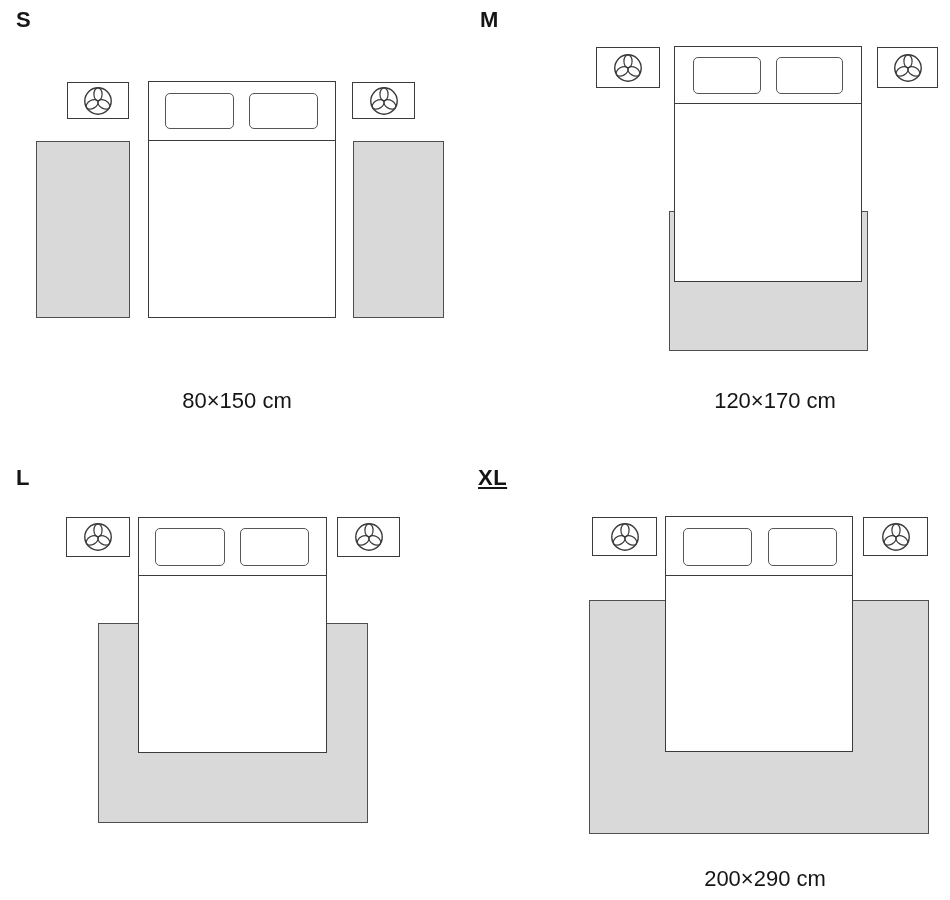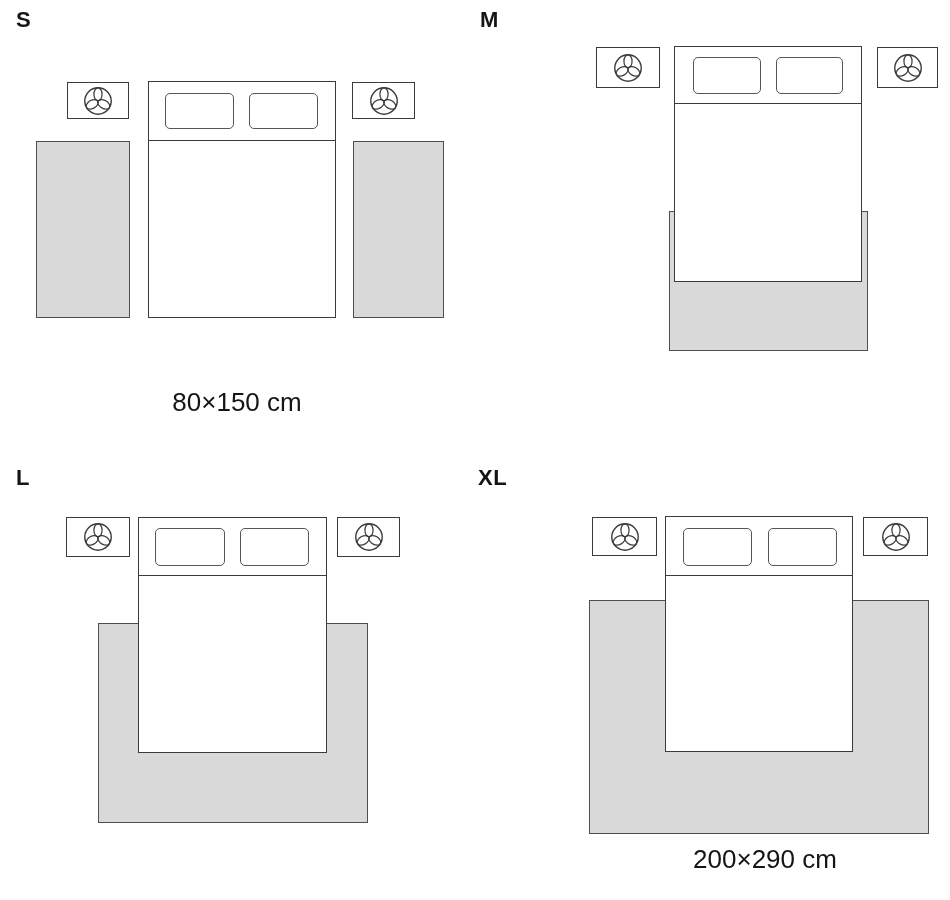--- a/index.html
+++ b/index.html
@@ -15,21 +15,21 @@
     font-family:"Liberation Sans","DejaVu Sans",sans-serif;color:var(--text);}
   .stage{position:relative;width:950px;height:900px;background:var(--bg);overflow:hidden;}
   .panel{position:absolute;width:475px;height:450px;}
   .size-label{position:absolute;font-size:22px;font-weight:700;line-height:1.1;letter-spacing:.5px;}
   .nightstand{position:absolute;background:#fff;border:1.5px solid var(--line);
     display:flex;align-items:center;justify-content:center;z-index:3;}
   .bed{position:absolute;background:#fff;border:1.5px solid var(--line);z-index:2;}
   .headboard{position:absolute;left:0;top:0;width:100%;border-bottom:1.5px solid var(--line);}
   .pillow{position:absolute;background:#fff;border:1.3px solid var(--pillow-line);border-radius:5px;}
   .rug{position:absolute;background:var(--rug-fill);border:1.5px solid var(--rug-border);z-index:1;}
-  .caption{position:absolute;width:300px;text-align:center;font-size:26px;
+  .caption{position:absolute;width:300px;text-align:center;font-size:22px;
     font-weight:400;line-height:1.15;color:var(--text);white-space:nowrap;}
   .plant-svg{display:block;}
 </style>
 </head>
 <body>
 
 <div class="stage">
 
   <div class="panel" style="left:0;top:0;">
     <div class="size-label" style="left:16px;top:8px;">S</div>
@@ -92,20 +92,21 @@
     </div>
 
     <div class="rug" style="left:194px;top:211px;width:199px;height:140px;"></div>
 
     <div class="bed" style="left:199px;top:46px;width:188px;height:236px;">
       <div class="headboard" style="height:57px;"></div>
       <div class="pillow" style="left:18px;top:10px;width:68px;height:37px;"></div>
       <div class="pillow" style="left:101px;top:10px;width:67px;height:37px;"></div>
     </div>
 
+    <div class="caption" style="left:150px;top:388px;">120×170 cm</div>
   </div>
 
   <div class="panel" style="left:0;top:450px;">
     <div class="size-label" style="left:16px;top:16px;">L</div>
 
     <div class="nightstand" style="left:66px;top:67px;width:64px;height:40px;">
       <svg class="plant-svg" width="34" height="34" viewBox="0 0 36 36">
         <circle cx="18" cy="18" r="14" fill="none" stroke="#3b3b3b" stroke-width="1.5"></circle>
         <g fill="none" stroke="#3b3b3b" stroke-width="1.3">
           <ellipse cx="18" cy="10.9" rx="4.3" ry="6.9"></ellipse>
@@ -129,21 +130,21 @@
 
     <div class="bed" style="left:138px;top:67px;width:189px;height:236px;">
       <div class="headboard" style="height:58px;"></div>
       <div class="pillow" style="left:16px;top:10px;width:70px;height:38px;"></div>
       <div class="pillow" style="left:101px;top:10px;width:69px;height:38px;"></div>
     </div>
 
   </div>
 
   <div class="panel" style="left:475px;top:450px;">
-    <div class="size-label" style="left:3px;top:16px;">XL</div>
+    <div class="size-label" style="left:3px;top:16px;text-decoration:underline;">XL</div>
 
     <div class="nightstand" style="left:117px;top:67px;width:65px;height:39px;">
       <svg class="plant-svg" width="34" height="34" viewBox="0 0 36 36">
         <circle cx="18" cy="18" r="14" fill="none" stroke="#3b3b3b" stroke-width="1.5"></circle>
         <g fill="none" stroke="#3b3b3b" stroke-width="1.3">
           <ellipse cx="18" cy="10.9" rx="4.3" ry="6.9"></ellipse>
           <ellipse cx="18" cy="10.9" rx="4.3" ry="6.9" transform="rotate(120 18 18)"></ellipse>
           <ellipse cx="18" cy="10.9" rx="4.3" ry="6.9" transform="rotate(-120 18 18)"></ellipse>
         </g>
       </svg>
@@ -160,16 +161,16 @@
     </div>
 
     <div class="rug" style="left:114px;top:150px;width:340px;height:234px;"></div>
 
     <div class="bed" style="left:190px;top:66px;width:188px;height:236px;">
       <div class="headboard" style="height:59px;"></div>
       <div class="pillow" style="left:17px;top:11px;width:69px;height:38px;"></div>
       <div class="pillow" style="left:102px;top:11px;width:69px;height:38px;"></div>
     </div>
 
-    <div class="caption" style="left:140px;top:395px;">200×290 cm</div>
+    <div class="caption" style="left:140px;top:416px;">200×290 cm</div>
   </div>
 
 </div>
 
 </body></html>

